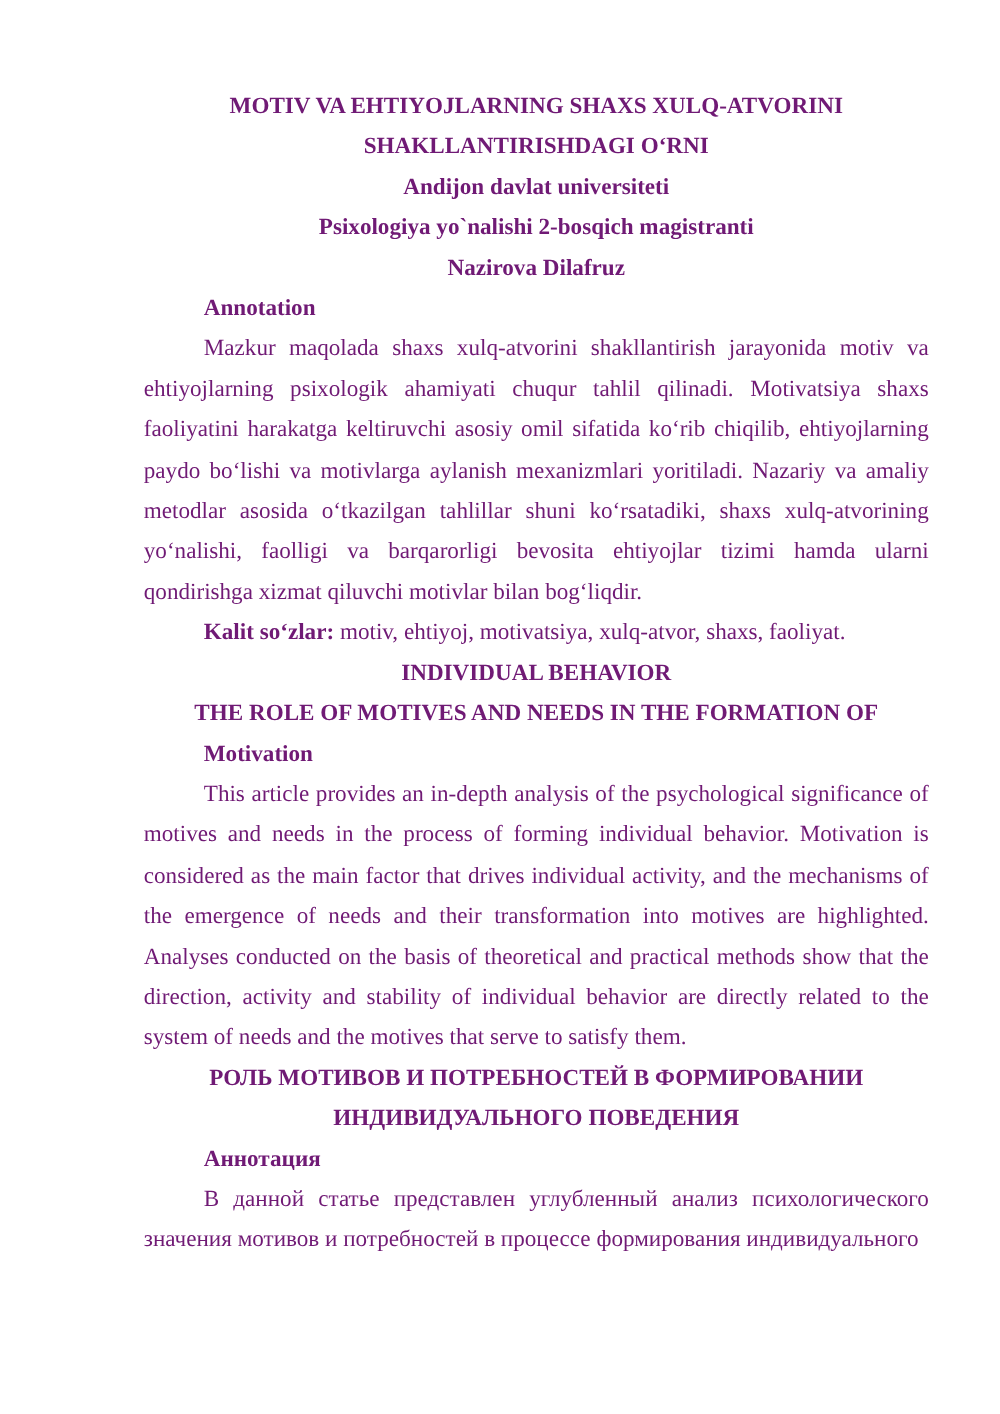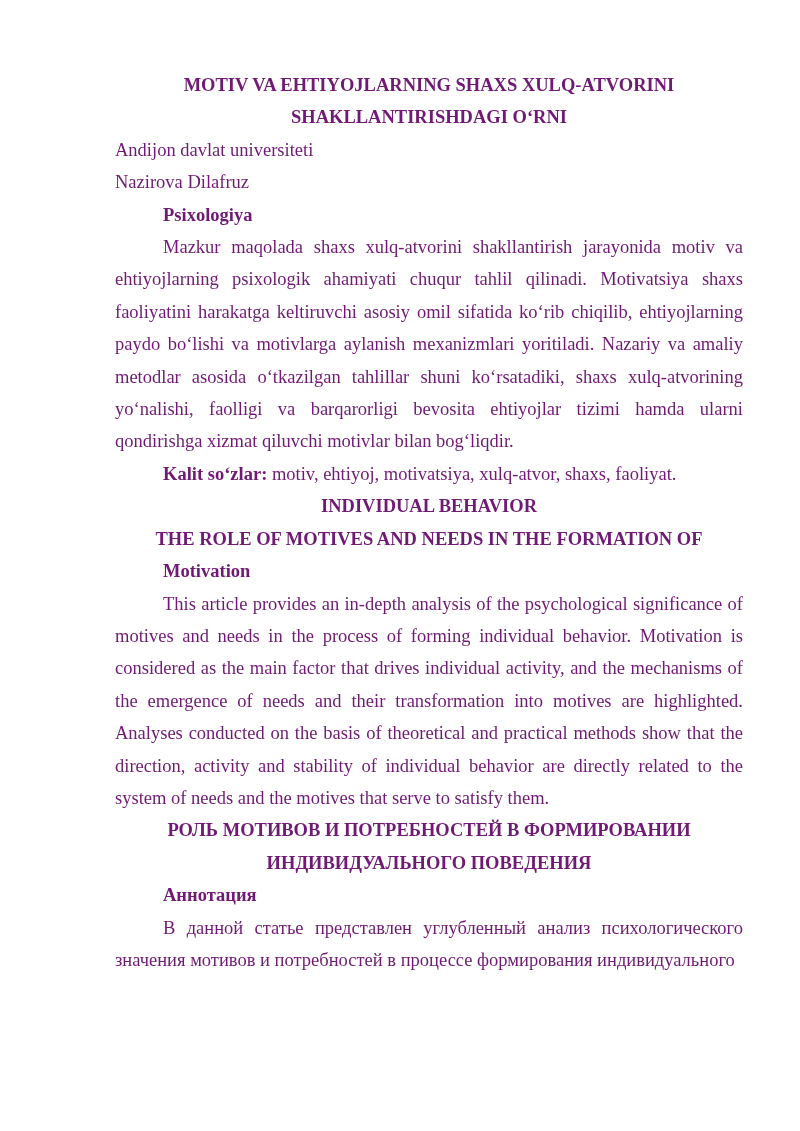--- a/index.html
+++ b/index.html
@@ -26,22 +26,22 @@
   }
   .content p, .content div {
     margin: 0;
     padding: 0;
   }
   .title-line {
     font-weight: bold;
     text-align: center;
   }
   .byline-line {
-    font-weight: normal;
-    text-align: left;
+    font-weight: bold;
+    text-align: center;
   }
   .section-heading {
     font-weight: bold;
     text-indent: 48px;
   }
   .body-para {
     text-align: justify;
     text-indent: 48px;
   }
   .keywords-line {
@@ -54,23 +54,24 @@
 </head>
 <body>
 
 <div class="page">
   <div class="content">
 
     <div class="title-line">MOTIV VA EHTIYOJLARNING SHAXS XULQ-ATVORINI</div>
     <div class="title-line">SHAKLLANTIRISHDAGI O‘RNI</div>
 
     <div class="byline-line">Andijon davlat universiteti</div>
+    <div class="byline-line">Psixologiya yo`nalishi 2-bosqich magistranti</div>
     <div class="byline-line">Nazirova Dilafruz</div>
 
-    <p class="section-heading">Psixologiya</p>
+    <p class="section-heading">Annotation</p>
     <p class="body-para">Mazkur maqolada shaxs xulq-atvorini shakllantirish jarayonida motiv va ehtiyojlarning psixologik ahamiyati chuqur tahlil qilinadi. Motivatsiya shaxs faoliyatini harakatga keltiruvchi asosiy omil sifatida ko‘rib chiqilib, ehtiyojlarning paydo bo‘lishi va motivlarga aylanish mexanizmlari yoritiladi. Nazariy va amaliy metodlar asosida o‘tkazilgan tahlillar shuni ko‘rsatadiki, shaxs xulq-atvorining yo‘nalishi, faolligi va barqarorligi bevosita ehtiyojlar tizimi hamda ularni qondirishga xizmat qiluvchi motivlar bilan bog‘liqdir.</p>
 
     <p class="keywords-line"><span class="kw-label">Kalit so‘zlar:</span> <span>motiv, ehtiyoj, motivatsiya, xulq-atvor, shaxs, faoliyat.</span></p>
 
     <div class="title-line">INDIVIDUAL BEHAVIOR</div>
     <div class="title-line">THE ROLE OF MOTIVES AND NEEDS IN THE FORMATION OF</div>
 
     <p class="section-heading">Motivation</p>
     <p class="body-para">This article provides an in-depth analysis of the psychological significance of motives and needs in the process of forming individual behavior. Motivation is considered as the main factor that drives individual activity, and the mechanisms of the emergence of needs and their transformation into motives are highlighted. Analyses conducted on the basis of theoretical and practical methods show that the direction, activity and stability of individual behavior are directly related to the system of needs and the motives that serve to satisfy them.</p>
 

